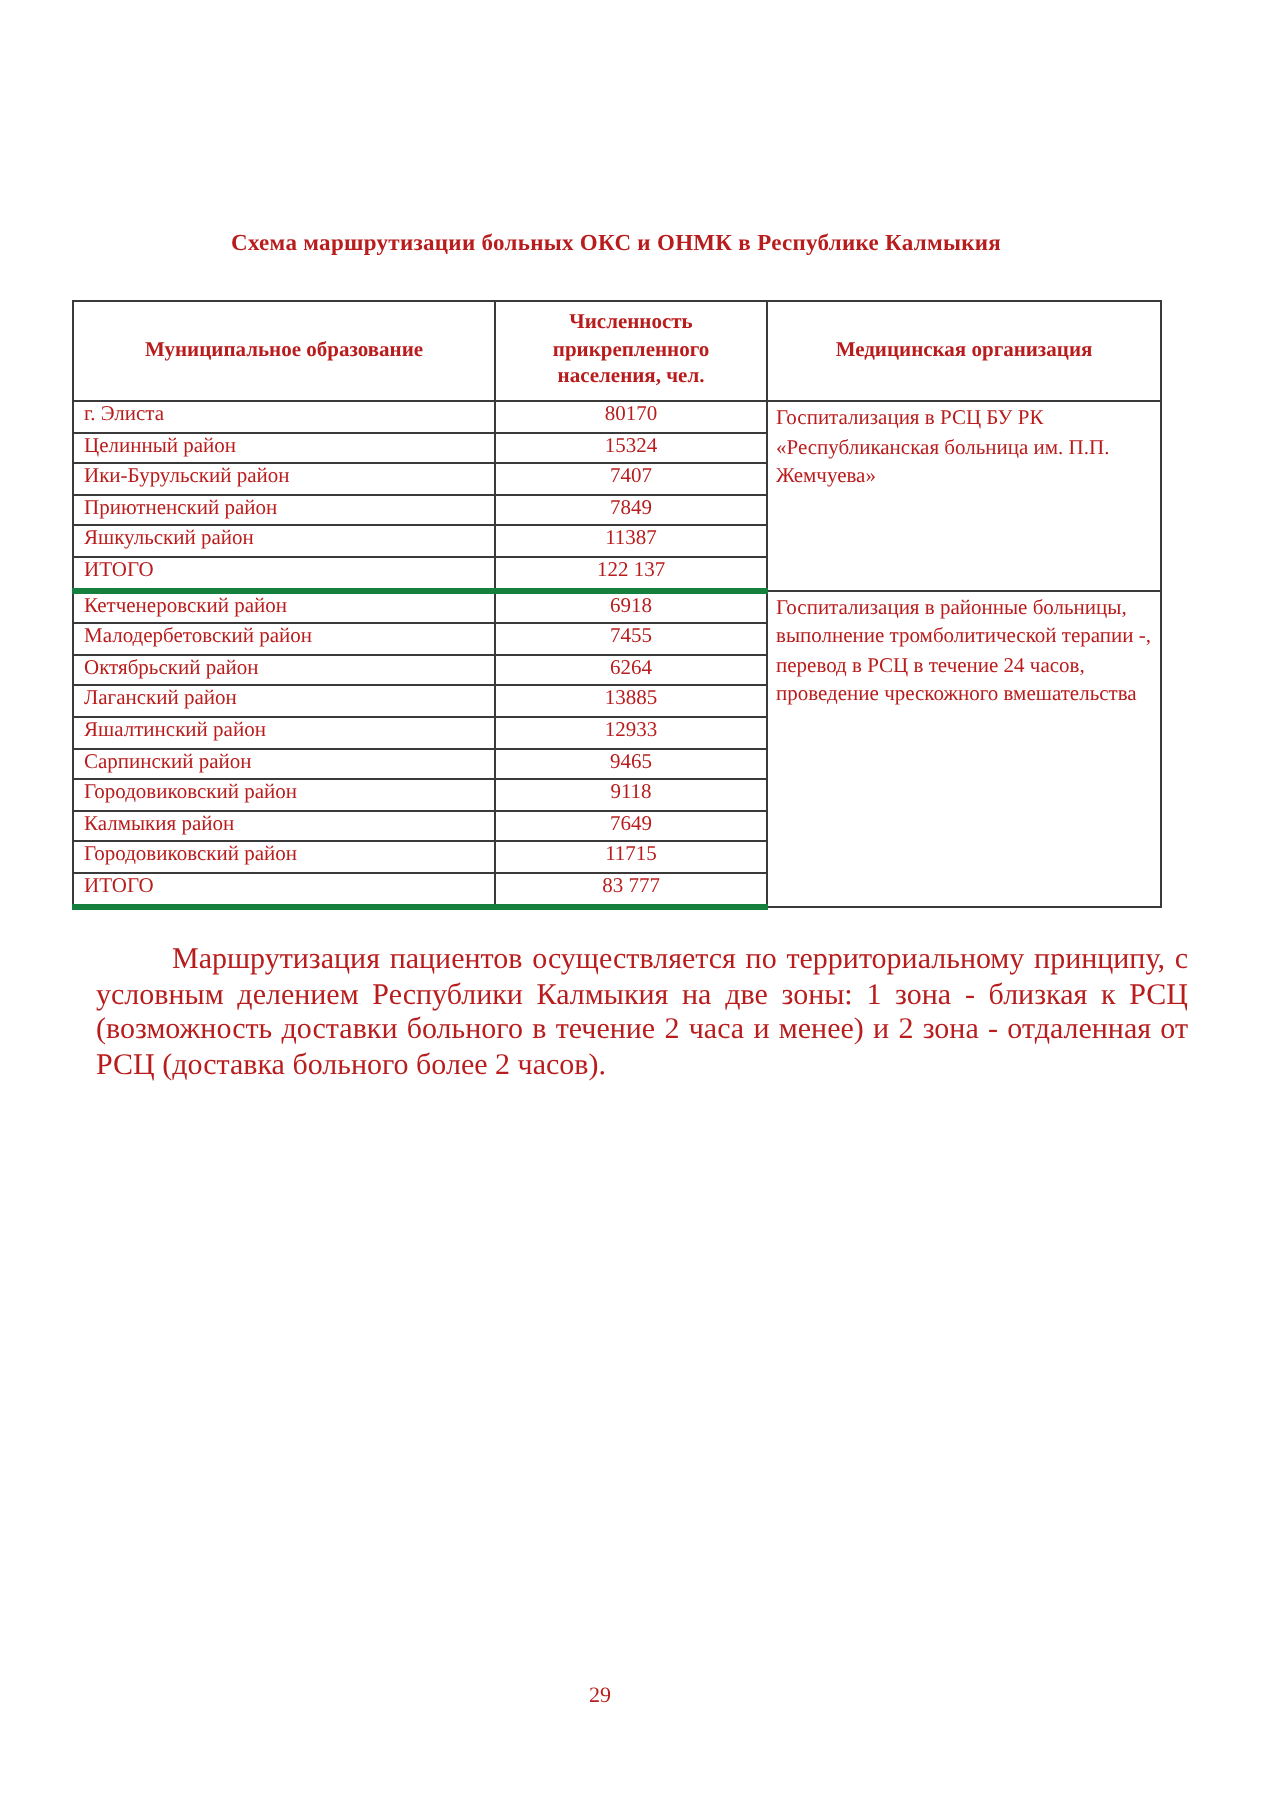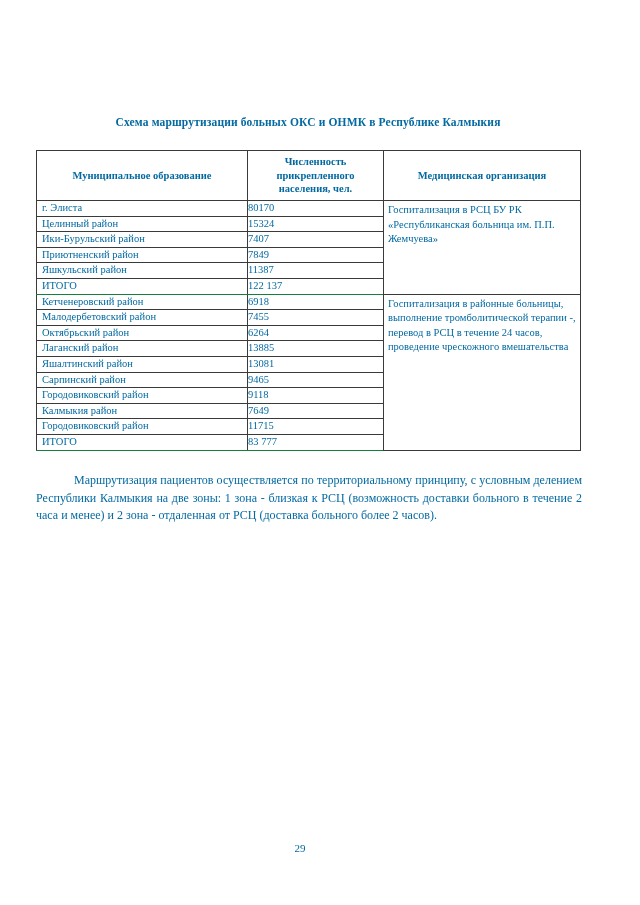--- a/index.html
+++ b/index.html
@@ -8,21 +8,21 @@
     background: #ffffff;
   }
 
   .page {
     position: relative;
     width: 640px;
     height: 905px;
     background: #ffffff;
     overflow: hidden;
     font-family: "Liberation Serif", "DejaVu Serif", serif;
-    color: #0369a1;
+    color: #b91c1c;
     -webkit-font-smoothing: antialiased;
   }
 
   
   .doc-title {
     position: absolute;
     left: 36px;
     top: 116px;
     width: 544px;
     text-align: center;
@@ -68,41 +68,42 @@
   }
 
   td.cell-mo {
     text-align: left;
     padding-left: 5px;
     white-space: nowrap;
     font-family: Liberation Serif, serif;
   }
 
   td.cell-num {
+    text-align: center;
   }
 
   td.cell-org {
     text-align: left;
     vertical-align: top;
     padding: 2px 4px 4px 4px;
     line-height: 1.38;
   }
 
   
   tr.group-end > td {
-    border-bottom: 1px solid #15803d;
+    border-bottom: 3px solid #15803d;
   }
 
   
   .body-paragraph {
     position: absolute;
-    left: 36px;
+    left: 48px;
     top: 472px;
     width: 546px;
-    font-size: 12px;
+    font-size: 15px;
     line-height: 17.6px;
     text-align: justify;
     text-indent: 38px;
     hyphens: none;
   }
 
   
   .page-number {
     position: absolute;
     left: 0;
@@ -170,21 +171,21 @@
         <tr>
           <td class="cell-mo">Октябрьский район</td>
           <td class="cell-num">6264</td>
         </tr>
         <tr>
           <td class="cell-mo">Лаганский район</td>
           <td class="cell-num">13885</td>
         </tr>
         <tr>
           <td class="cell-mo">Яшалтинский район</td>
-          <td class="cell-num">13081</td>
+          <td class="cell-num">12933</td>
         </tr>
         <tr>
           <td class="cell-mo">Сарпинский район</td>
           <td class="cell-num">9465</td>
         </tr>
         <tr>
           <td class="cell-mo">Городовиковский район</td>
           <td class="cell-num">9118</td>
         </tr>
         <tr>

